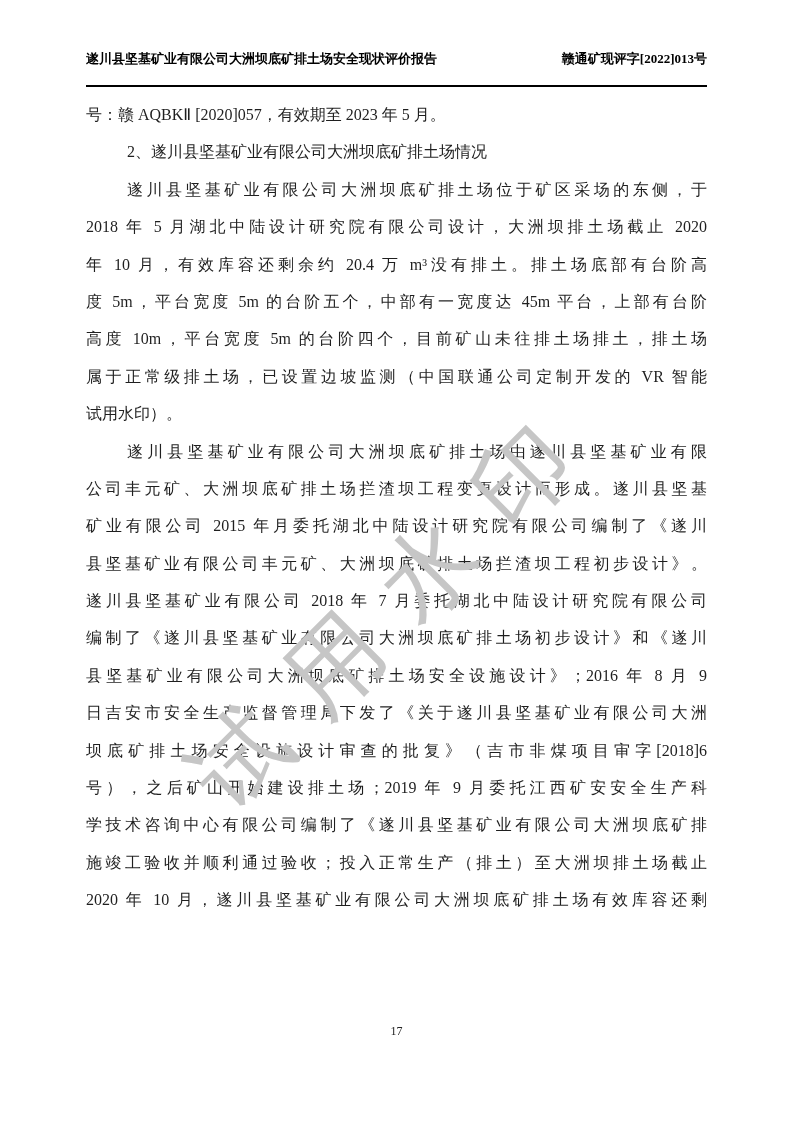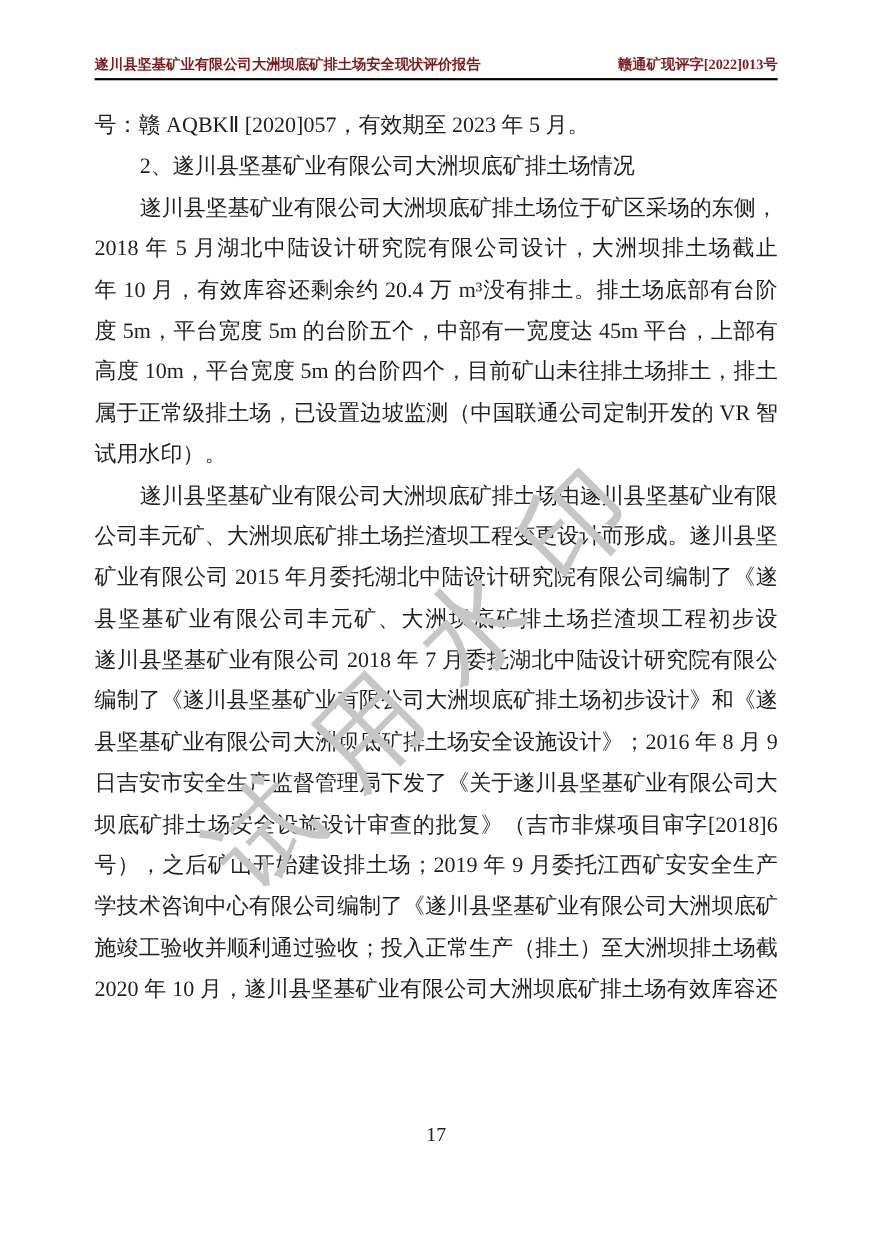--- a/index.html
+++ b/index.html
@@ -12,33 +12,33 @@
   }
   .page { position: absolute; inset: 0; }
 
   .header {
     position: absolute;
     left: 86px; top: 50px;
     width: 621px;
     display: flex;
     justify-content: space-between;
     border-bottom: 2px solid #000000;
-    padding-bottom: 3px;
+    padding-bottom: 17px;
     font-size: 13px;
     font-weight: bold;
-    color: #7f1d1d;
+    color: #000000;
     line-height: 18px;
     white-space: nowrap;
   }
 
   .body-text {
     position: absolute;
     left: 86px; top: 96px;
     width: 621px;
-    font-size: 20px;
+    font-size: 16px;
     color: #1f1f1f;
   }
   .line {
     line-height: 37.4px;
     height: 37.4px;
     overflow: hidden;
     text-align: left;
   }
   .line.indent { text-indent: 41px; }
   .line.justify {
@@ -57,21 +57,21 @@
     color: #c6c6c6;
     z-index: 5;
     pointer-events: none;
   }
 
   .page-number {
     position: absolute;
     left: 0; top: 1021px;
     width: 100%;
     text-align: center;
-    font-size: 18px;
+    font-size: 12px;
     color: #222222;
     line-height: 20px;
   }
 </style>
 </head>
 <body>
 
 <div class="page">
 
   <div class="header">

